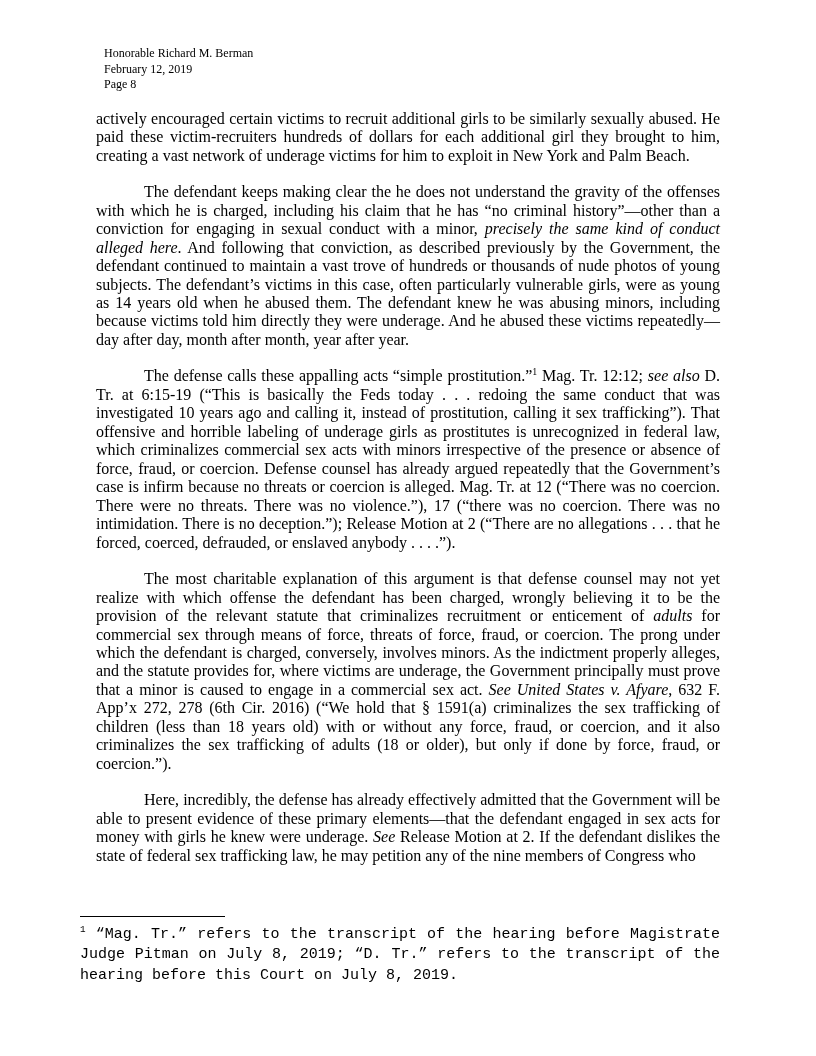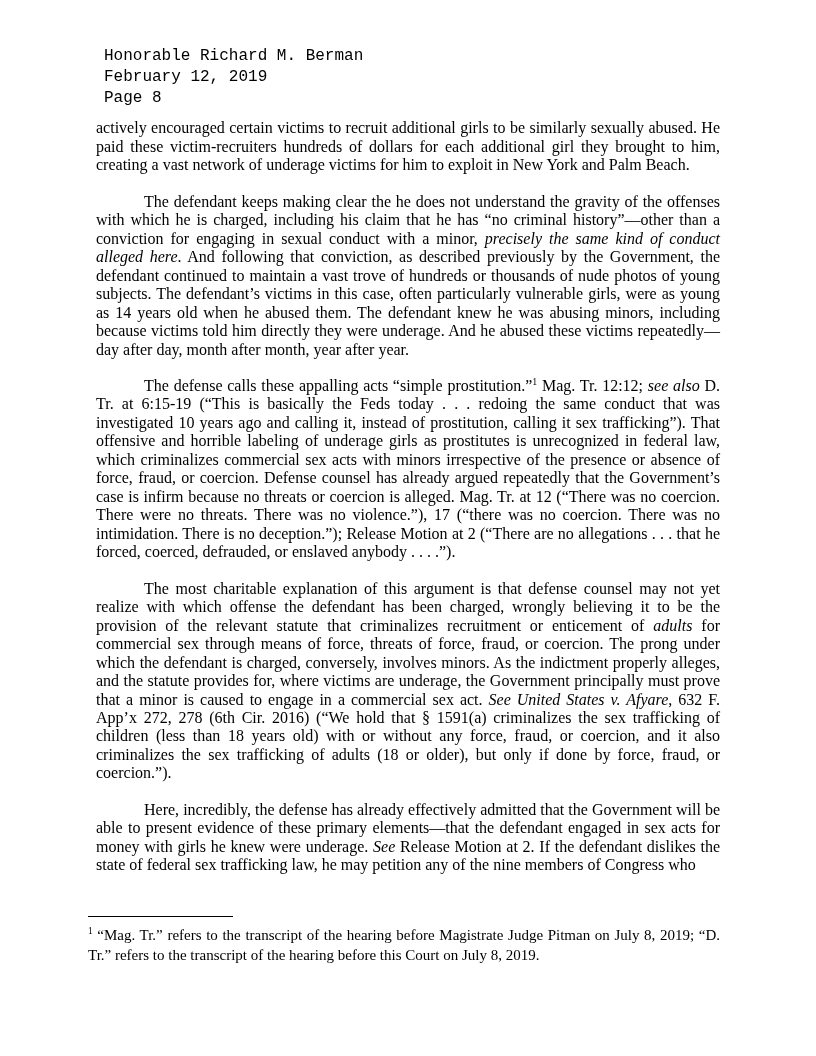--- a/index.html
+++ b/index.html
@@ -12,45 +12,45 @@
     background: #ffffff;
     font-family: "Liberation Serif", "DejaVu Serif", serif;
     color: #000000;
     overflow: hidden;
   }
   .content {
     padding: 46px 96px 0 96px;
   }
   .header {
     padding-left: 8px;
-    font-size: 16px;
+    font-size: 12px;
     line-height: 1.3;
-    font-family: Liberation Mono, monospace;
   }
   .body-text {
-    margin-top: 11px;
+    margin-top: 17px;
     font-size: 16px;
     line-height: 1.155;
   }
   .para {
     text-align: justify;
     margin: 0 0 18px 0;
   }
   .para.indent { text-indent: 48px; }
   .italic { font-style: italic; }
   sup {
     font-size: 0.62em;
     vertical-align: super;
     line-height: 0;
   }
   .footnote-section {
     position: absolute;
-    left: 88px;
+    left: 80px;
     right: 96px;
     top: 916px;
+    font-family: Liberation Mono, monospace;
   }
   .footnote-rule {
     width: 145px;
     border-top: 1.5px solid #000;
     margin-bottom: 8px;
   }
   .footnote-text {
     font-size: 15px;
     line-height: 1.35;
     text-align: justify;

